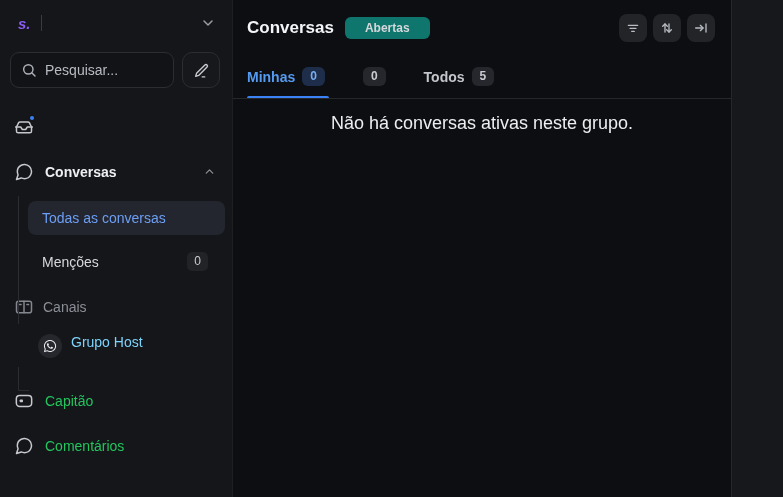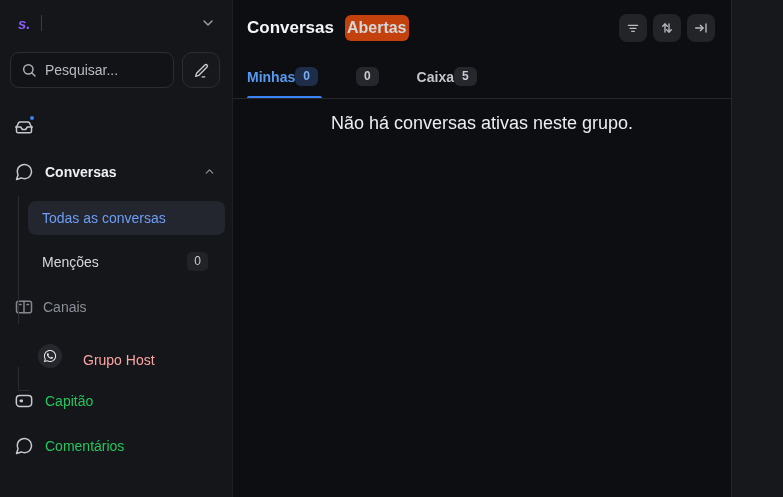--- a/index.html
+++ b/index.html
@@ -63,43 +63,43 @@
   .sub-item {
     display:flex; align-items:center; height:33px; padding:0 24px 0 42px;
     font-size:14px; color:#d6d8db; cursor:pointer;
   }
   .count-chip {
     margin-left:auto; background:#222327; color:#c9ccd2; font-size:12px;
     border-radius:5px; padding:2px 7px; line-height:1.2; min-width:20px; text-align:center;
   }
   .tree-line { position:absolute; background:#2b2c31; }
   .channel-item {
-    display:flex; align-items:flex-end; gap:21px; height:34px; padding:0 16px 0 38px;
-    font-size:14px; color:#fca5a5; cursor:pointer;
+    display:flex; align-items:flex-start; gap:9px; height:34px; padding:0 16px 0 38px;
+    font-size:14px; color:#7dd3fc; cursor:pointer;
   }
   .wa-circle {
     width:24px; height:24px; border-radius:50%; background:#26272c;
     display:flex; align-items:center; justify-content:center;
   }
   
   .list-panel { width:498px; min-width:498px; background:#0d0e11; display:flex; flex-direction:column; }
   .list-header { display:flex; align-items:center; height:55px; padding:0 16px 0 14px; }
   .list-title { font-size:17px; font-weight:700; color:#f4f5f7; }
   .status-badge {
-    margin-left:11px; background:#c2410c; color:#d5d7da; font-size:16px; font-weight:600;
-    border-radius:6px; padding:4px 2px; cursor:pointer;
+    margin-left:11px; background:#0f766e; color:#d5d7da; font-size:12px; font-weight:600;
+    border-radius:6px; padding:4px 20px; cursor:pointer;
   }
   .hdr-actions { margin-left:auto; display:flex; gap:6px; }
   .icon-btn {
     width:28px; height:28px; border-radius:8px; background:#232428;
     display:flex; align-items:center; justify-content:center; cursor:pointer; color:#b9bcc3;
   }
   .tabs { display:flex; align-items:stretch; height:44px; padding:0 0 0 14px;
     border-bottom:1px solid #26272b; gap:38px; }
-  .tab { display:flex; align-items:center; gap:0; font-size:14px; font-weight:600;
+  .tab { display:flex; align-items:center; gap:7px; font-size:14px; font-weight:600;
     color:#c3c6cc; position:relative; cursor:pointer; }
   .tab .count-badge {
     background:#26272c; color:#c9ccd2; font-size:12px; font-weight:600;
     border-radius:6px; padding:2px 8px; line-height:1.3;
   }
   .tab.active { color:#569bf2; }
   .tab.active .count-badge { background:#1d2d4a; color:#79aef2; }
   .tab.active::after {
     content:""; position:absolute; left:0; right:-4px; bottom:0; height:2px;
     background:#3b82f6; border-radius:2px 2px 0 0;
@@ -258,21 +258,21 @@
 
     <div class="tabs">
       <div class="tab active">
         <span>Minhas</span>
         <span class="count-badge">0</span>
       </div>
       <div class="tab">
         <span class="count-badge">0</span>
       </div>
       <div class="tab">
-        <span>Caixa</span>
+        <span>Todos</span>
         <span class="count-badge">5</span>
       </div>
     </div>
 
     <div class="empty-state">Não há conversas ativas neste grupo.</div>
 
   </section>
 
   <section class="detail-panel"></section>
 

